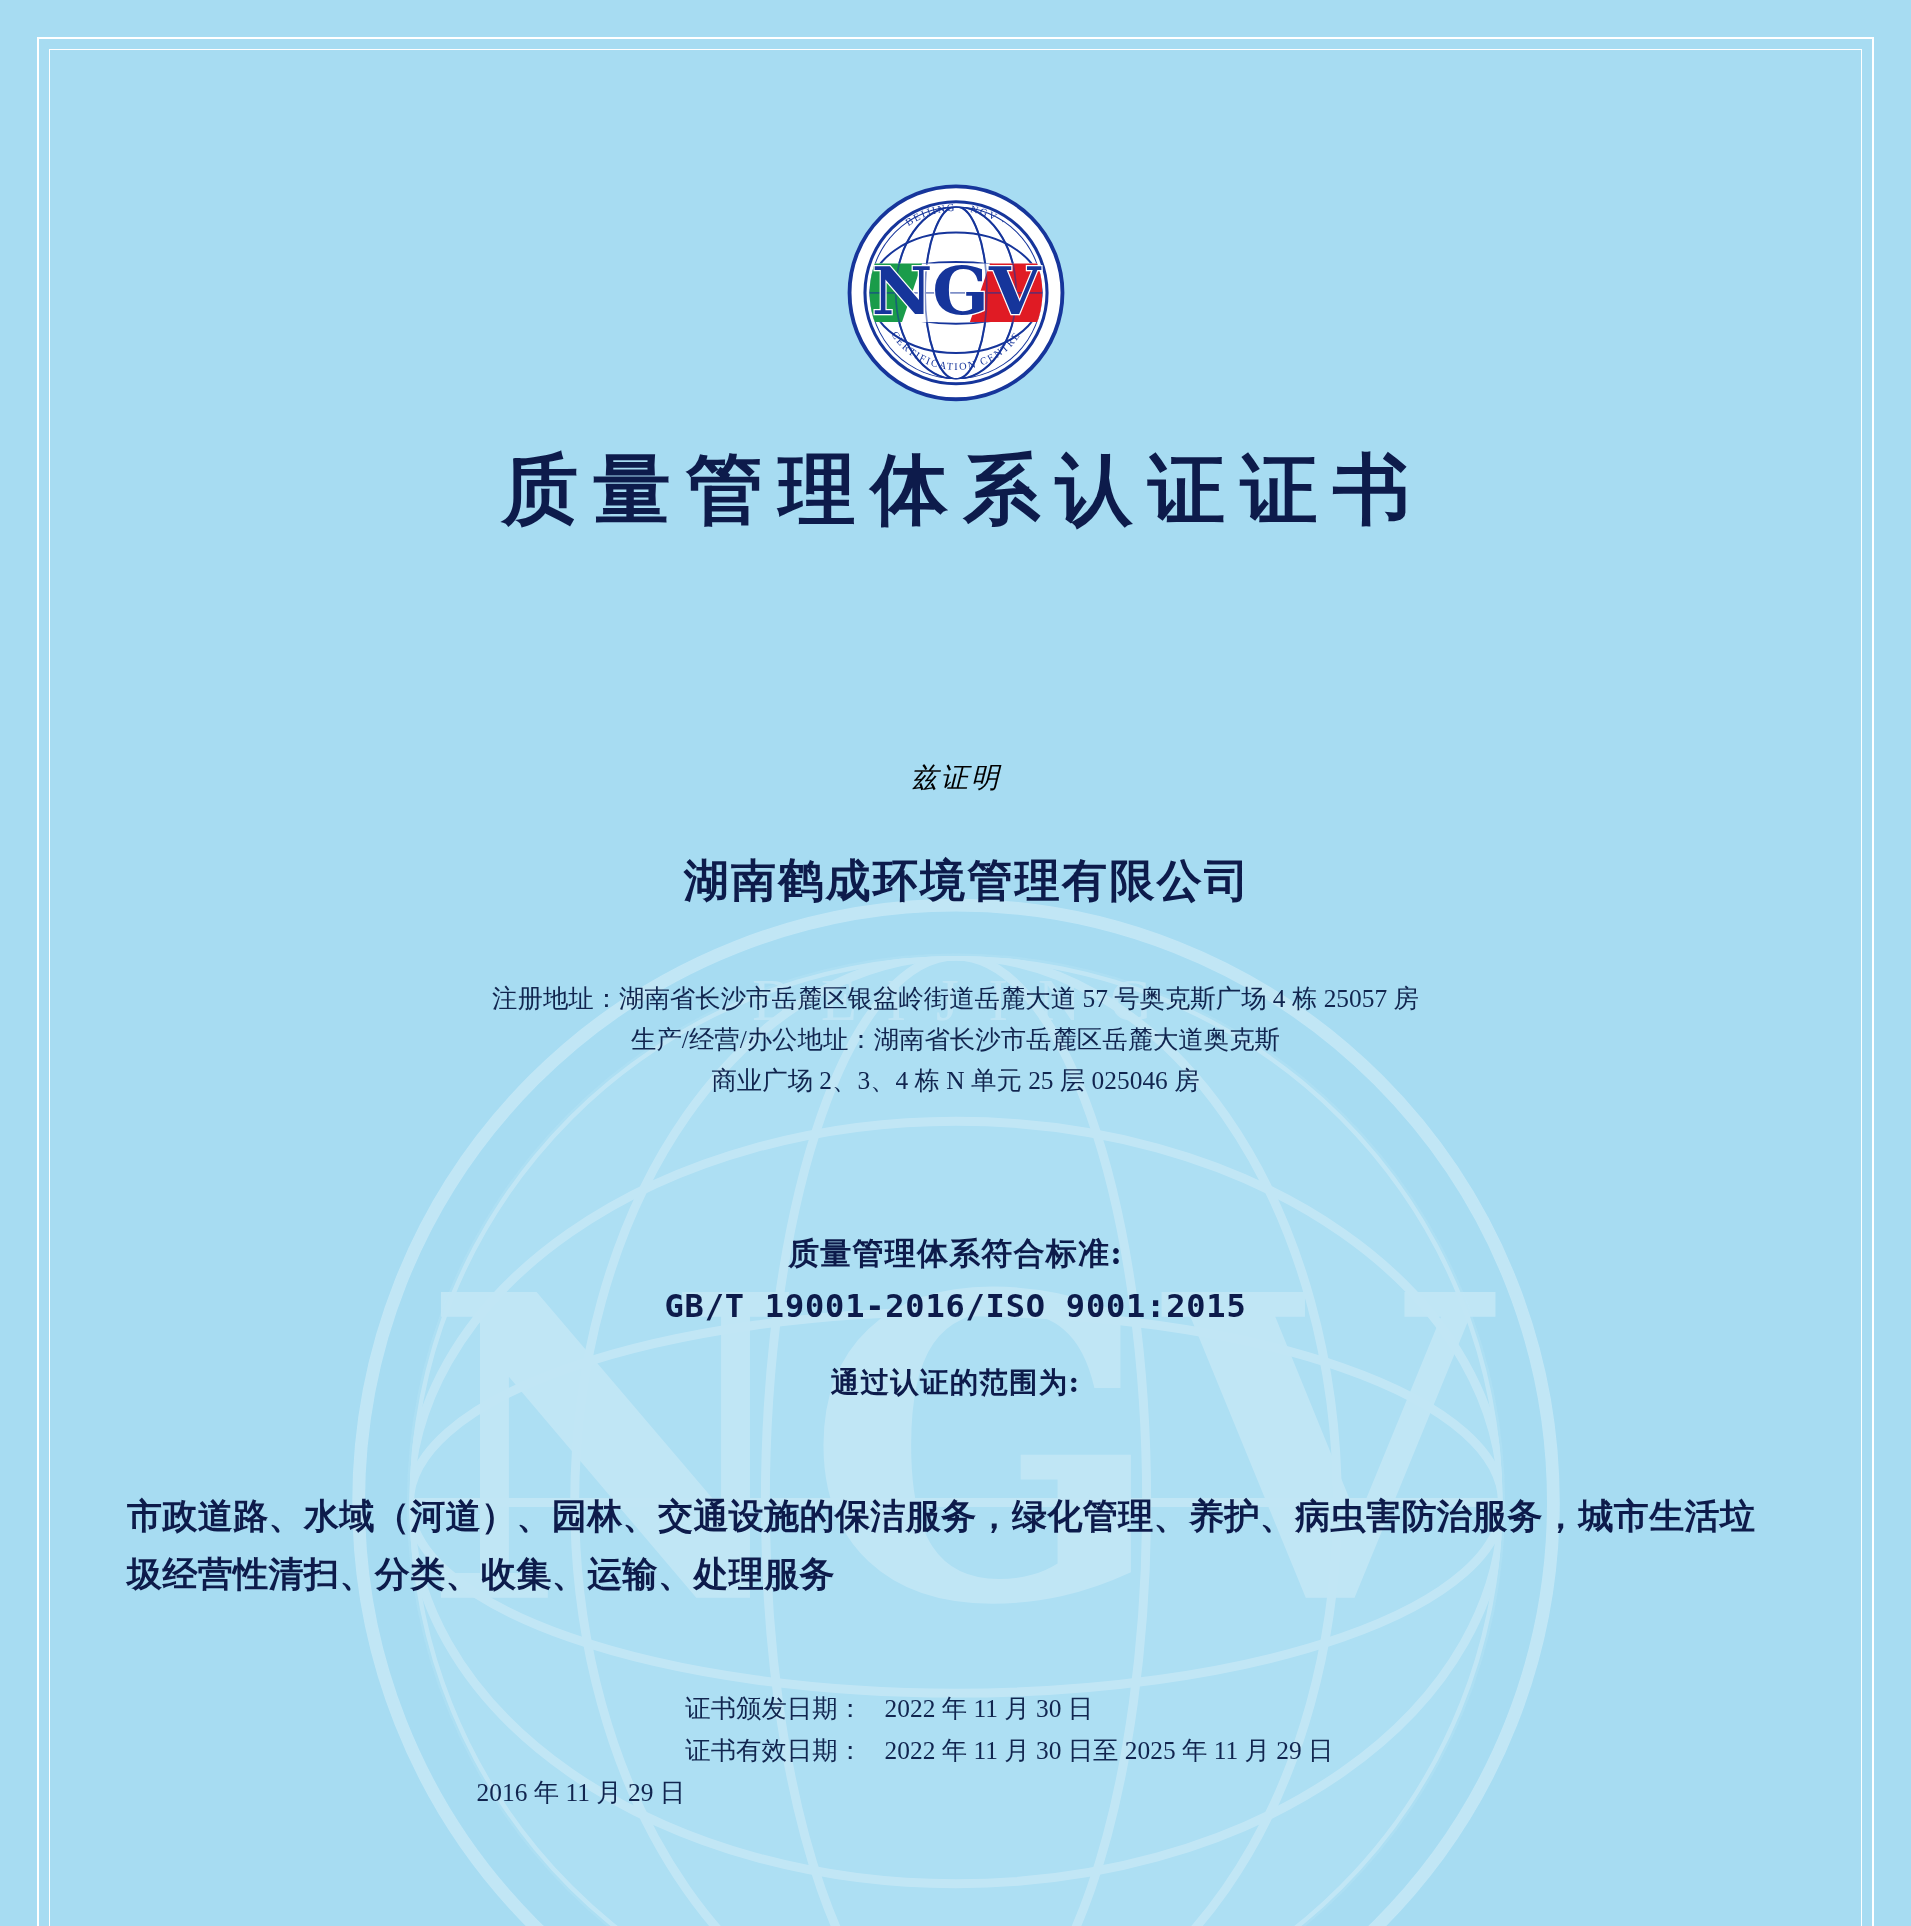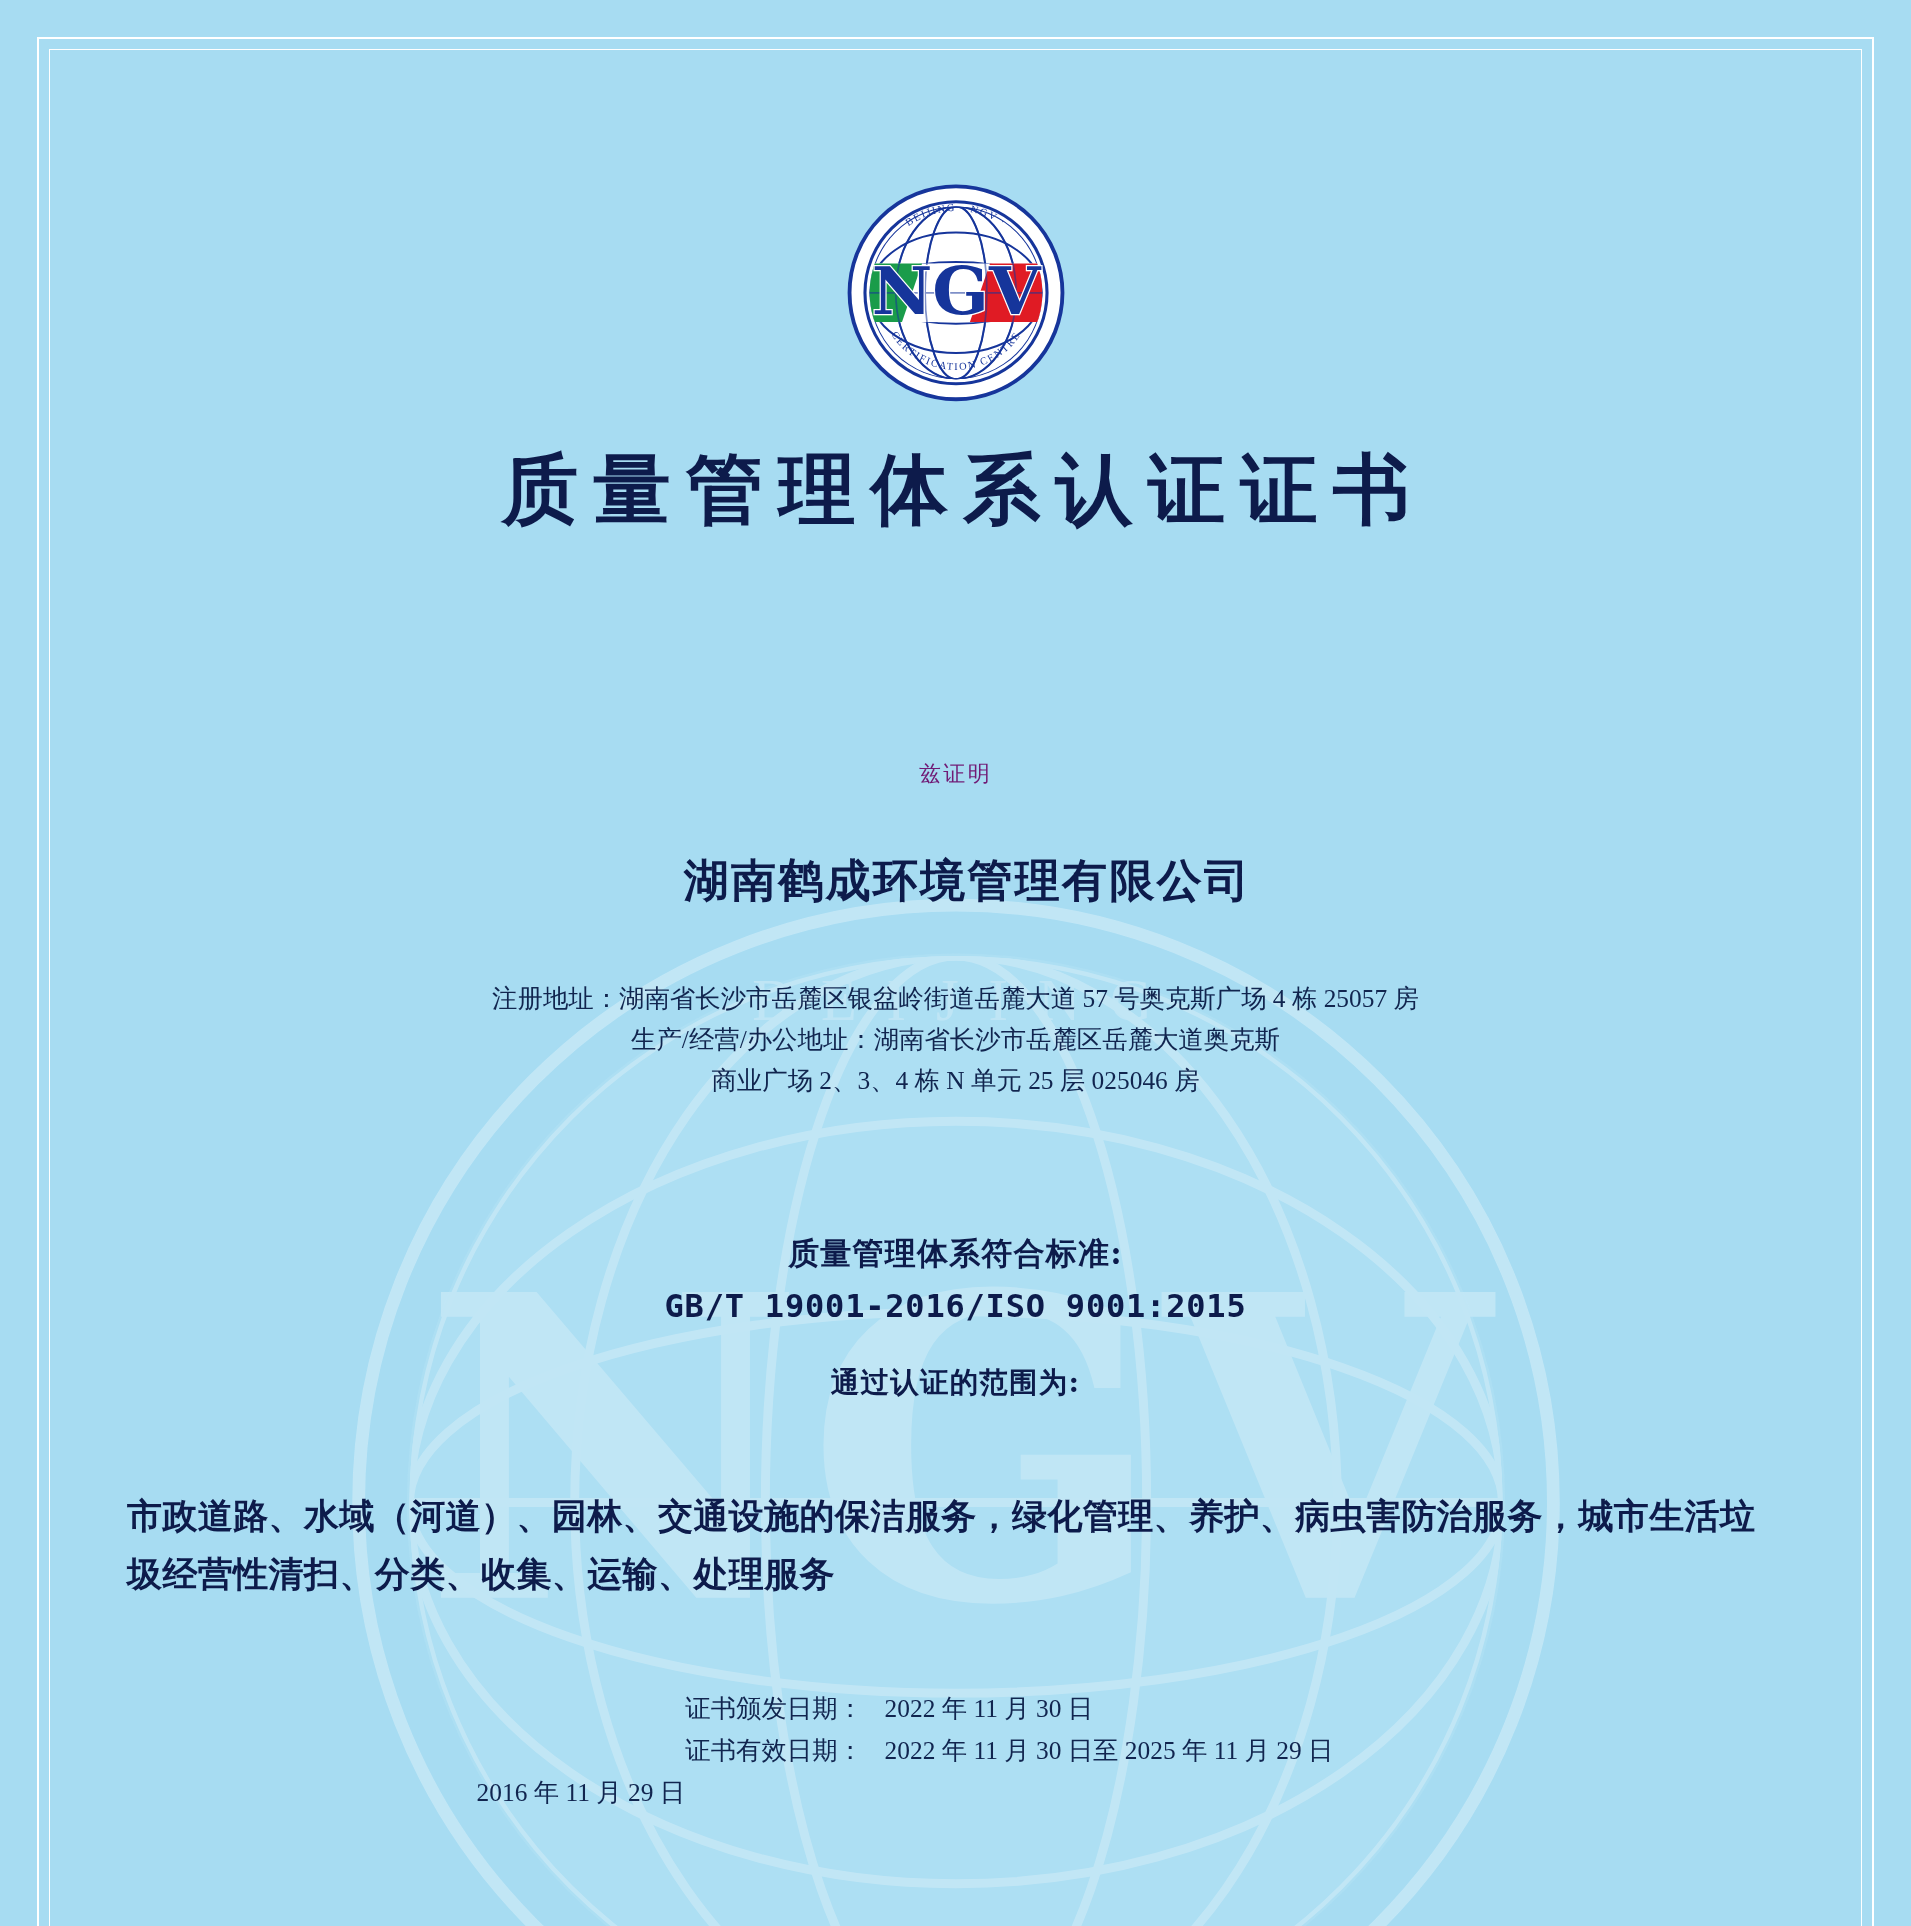--- a/index.html
+++ b/index.html
@@ -92,23 +92,24 @@
     color: #11254f;
     letter-spacing: 0.8px;
   }
 
   .hereby {
     position: absolute;
     left: 0;
     top: 759px;
     width: 100%;
     text-align: center;
-    font-size: 22px;
-    color: #701a75;
+    font-size: 28px;
+    color: #000000;
     letter-spacing: 2.3px;
+    font-style: italic;
   }
 
   .company {
     position: absolute;
     left: 12px;
     top: 851px;
     width: 100%;
     text-align: center;
     font-family: "DejaVu Serif", serif;
     font-weight: bold;

